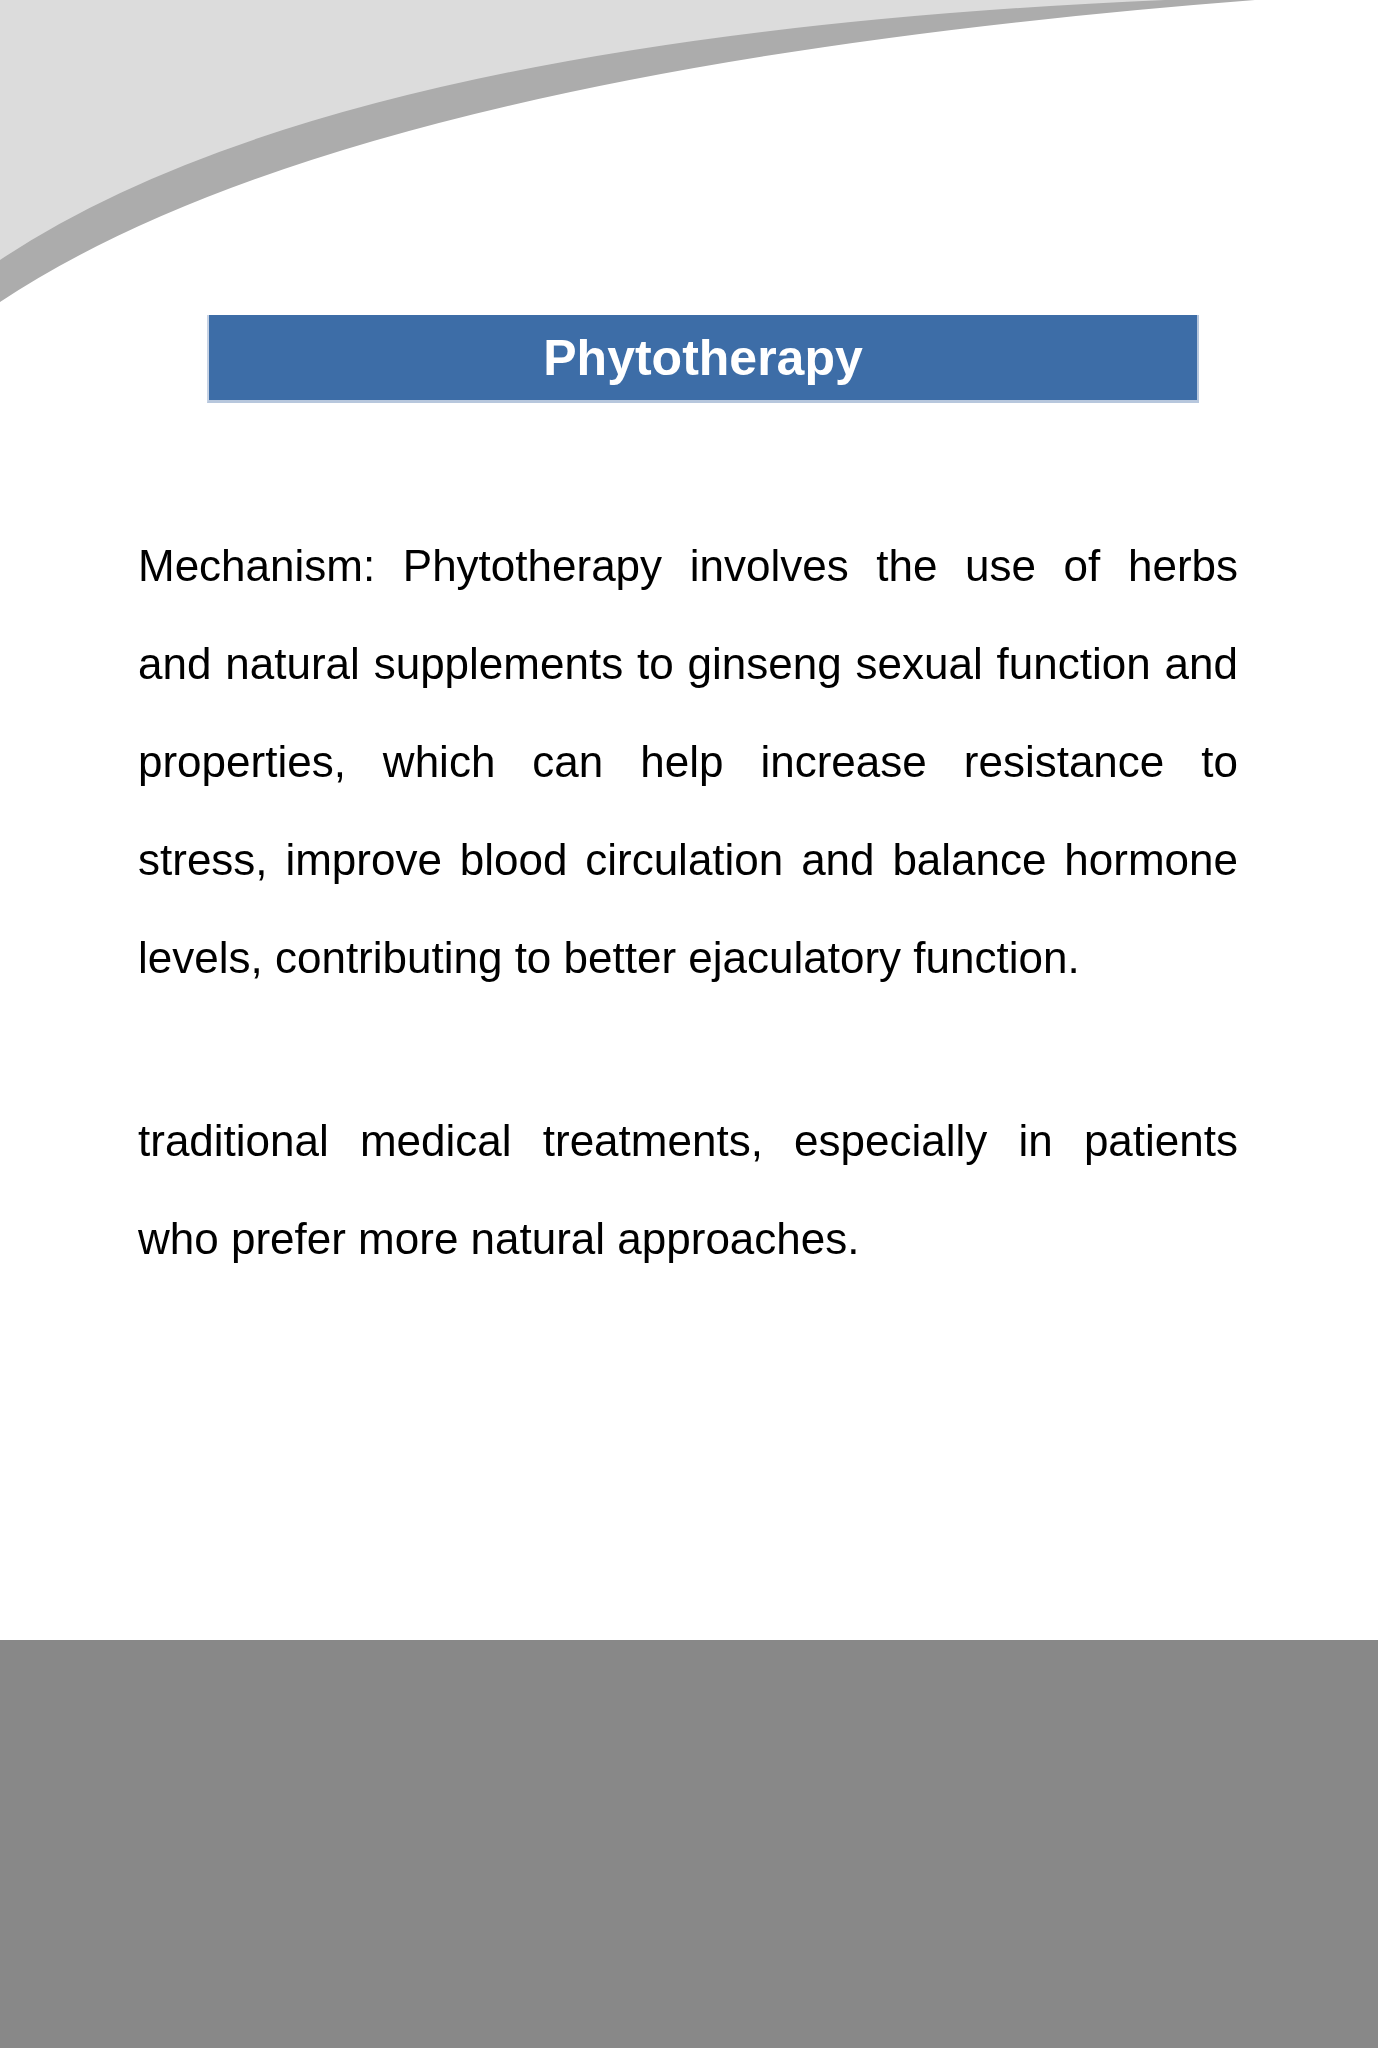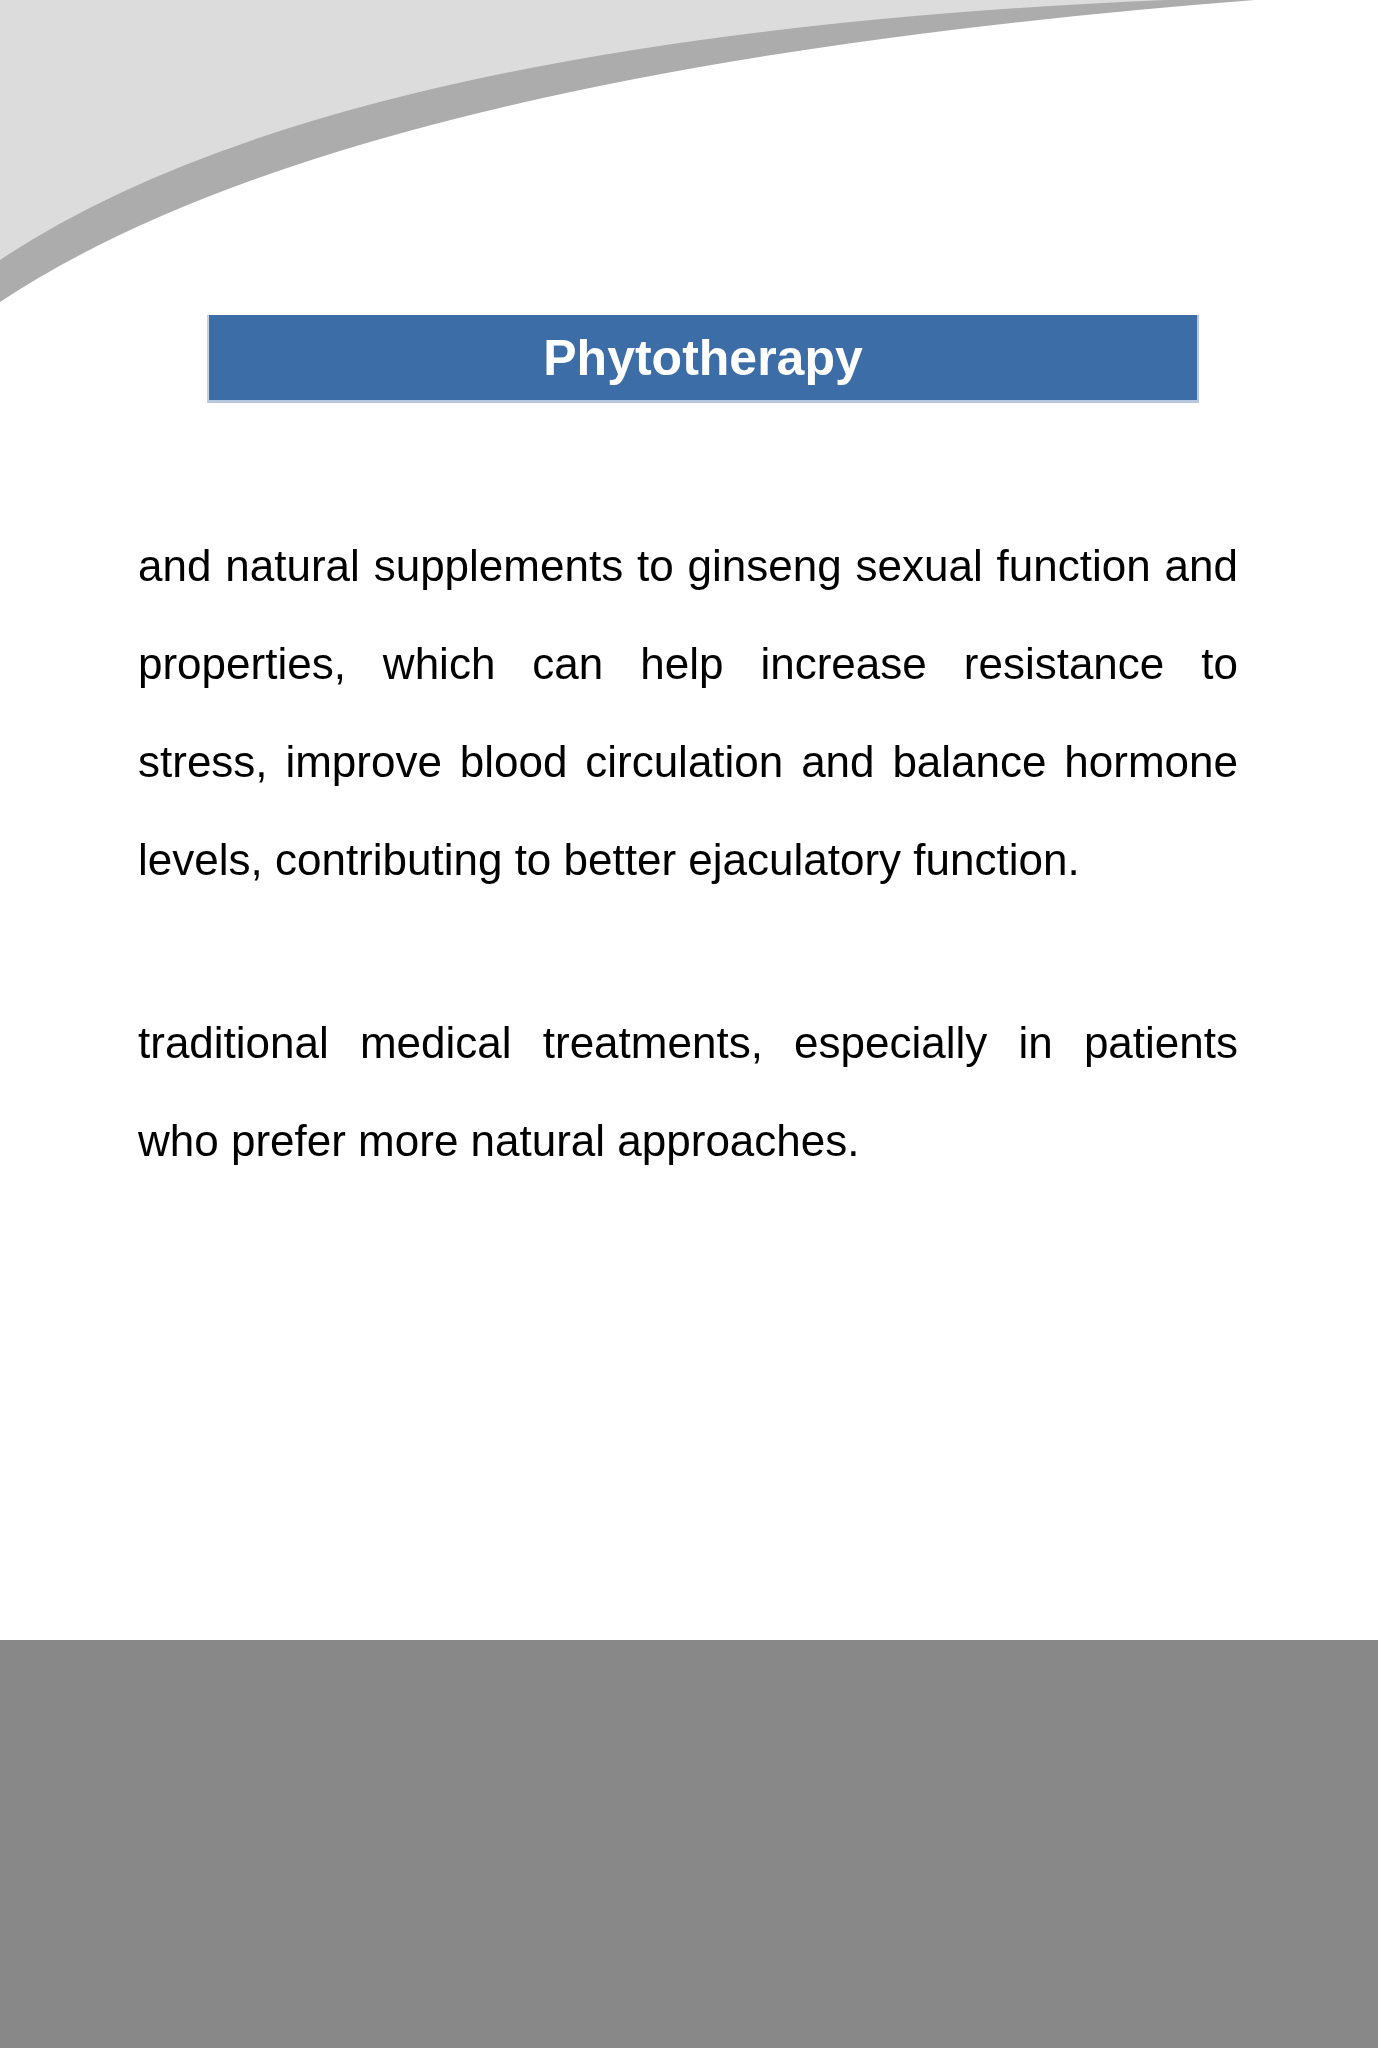--- a/index.html
+++ b/index.html
@@ -100,20 +100,21 @@
     <path d="M0,0 H1255 Q350,70 0,302 Z" fill="#ACACAC"></path>
     <path d="M0,0 H1165 Q335,36 0,260 Z" fill="#DCDCDC"></path>
   </svg>
 
   <div class="title-bar">
     <span class="title-text">Phytotherapy</span>
   </div>
 
   <div class="body-text">
     <div class="para">
+      <div class="line">Mechanism: Phytotherapy involves the use of herbs</div>
       <div class="line">and natural supplements to ginseng sexual function and</div>
       <div class="line">properties, which can help increase resistance to</div>
       <div class="line">stress, improve blood circulation and balance hormone</div>
       <div class="line last">levels, contributing to better ejaculatory function.</div>
     </div>
     <div class="para second">
       <div class="line">traditional medical treatments, especially in patients</div>
       <div class="line last">who prefer more natural approaches.</div>
     </div>
   </div>

